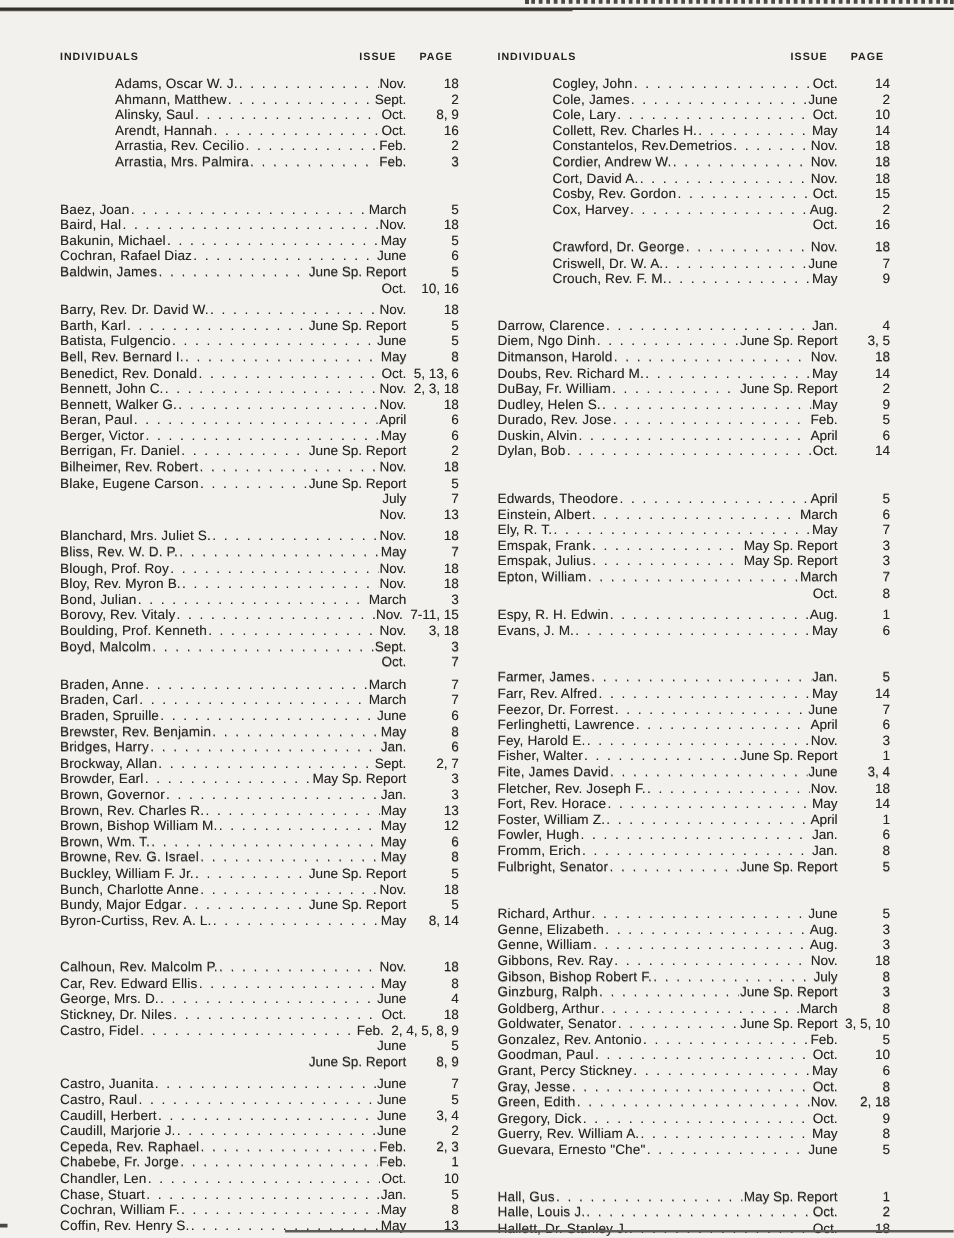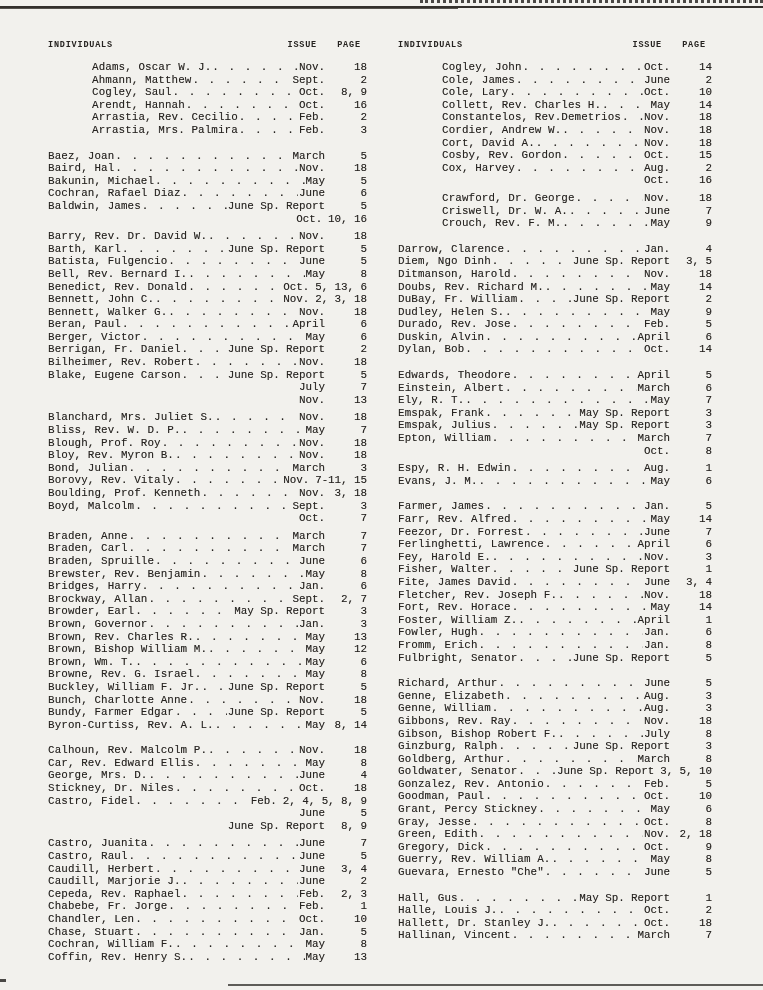--- a/index.html
+++ b/index.html
@@ -2,21 +2,21 @@
 <html style="--paper: #f2f1ed; --ink: #262320;"><head>
 <meta charset="utf-8">
 <style>
   html,body{margin:0;padding:0;}
   body{background:#e8e7e3;}
   .page{
     position:relative;
     width:763px;height:990px;
     background:var(--paper,#f2f1ed);
     overflow:hidden;
-    font-family:Liberation Mono, monospace;
+    font-family:Liberation Sans, sans-serif;
     color:var(--ink,#262320);
   }
   .rule-top-solid{position:absolute;top:6px;left:0;width:100%;height:2px;background:#33302c;}
   .rule-top-solid-light{position:absolute;top:8px;left:0;width:60%;height:1px;background:#55524d;}
   .rule-top-dotted{position:absolute;top:0px;left:420px;right:0;border-top:3px dotted #4a4845;}
   .rule-bottom{position:absolute;bottom:4px;left:228px;right:0;border-top:2px solid #5e5c58;}
   .rule-bottom-tick{position:absolute;bottom:8px;left:0;width:6px;height:3px;background:#4a4845;}
 
   .col{position:absolute;top:40px;}
   .col-left{left:48px;width:319px;}
@@ -25,21 +25,21 @@
   .colhead{
     display:flex;align-items:baseline;
     font-size:8.5px;font-weight:bold;letter-spacing:0.8px;
     margin-bottom:10px;height:11px;line-height:11px;
   }
   .colhead .h-name{flex:0 0 auto;}
   .colhead .h-fill{flex:1 1 auto;}
   .colhead .h-issue{flex:0 0 auto;padding-right:14px;}
   .colhead .h-page{flex:0 0 auto;min-width:36px;text-align:center;}
 
-  .group{margin-top:13px;}
+  .group{margin-top:25px;}
   .group:first-child{margin-top:0;margin-left:44px;}
 
   .row{
     display:flex;align-items:baseline;
     height:12.6px;line-height:12.6px;
     font-size:10.8px;white-space:nowrap;
     text-shadow:0.2px 0.2px 0.25px rgba(20,18,15,0.35);
   }
   .row.subgap{margin-top:5px;}
   .name{flex:0 0 auto;letter-spacing:0.15px;}
@@ -75,21 +75,21 @@
             <span class="issue">Nov.</span>
             <span class="pg">18</span>
           </div>
           <div class="row">
             <span class="name">Ahmann, Matthew</span>
             <span class="leader"></span>
             <span class="issue">Sept.</span>
             <span class="pg">2</span>
           </div>
           <div class="row">
-            <span class="name">Cogley, Saul</span>
+            <span class="name">Alinsky, Saul</span>
             <span class="leader"></span>
             <span class="issue">Oct.</span>
             <span class="pg">8, 9</span>
           </div>
           <div class="row">
             <span class="name">Arendt, Hannah</span>
             <span class="leader"></span>
             <span class="issue">Oct.</span>
             <span class="pg">16</span>
           </div>
@@ -359,21 +359,21 @@
             <span class="issue">June Sp. Report</span>
             <span class="pg">5</span>
           </div>
           <div class="row">
             <span class="name">Bunch, Charlotte Anne</span>
             <span class="leader"></span>
             <span class="issue">Nov.</span>
             <span class="pg">18</span>
           </div>
           <div class="row">
-            <span class="name">Bundy, Farmer Edgar</span>
+            <span class="name">Bundy, Major Edgar</span>
             <span class="leader"></span>
             <span class="issue">June Sp. Report</span>
             <span class="pg">5</span>
           </div>
           <div class="row">
             <span class="name">Byron-Curtiss, Rev. A. L.</span>
             <span class="leader"></span>
             <span class="issue">May</span>
             <span class="pg">8, 14</span>
           </div>

